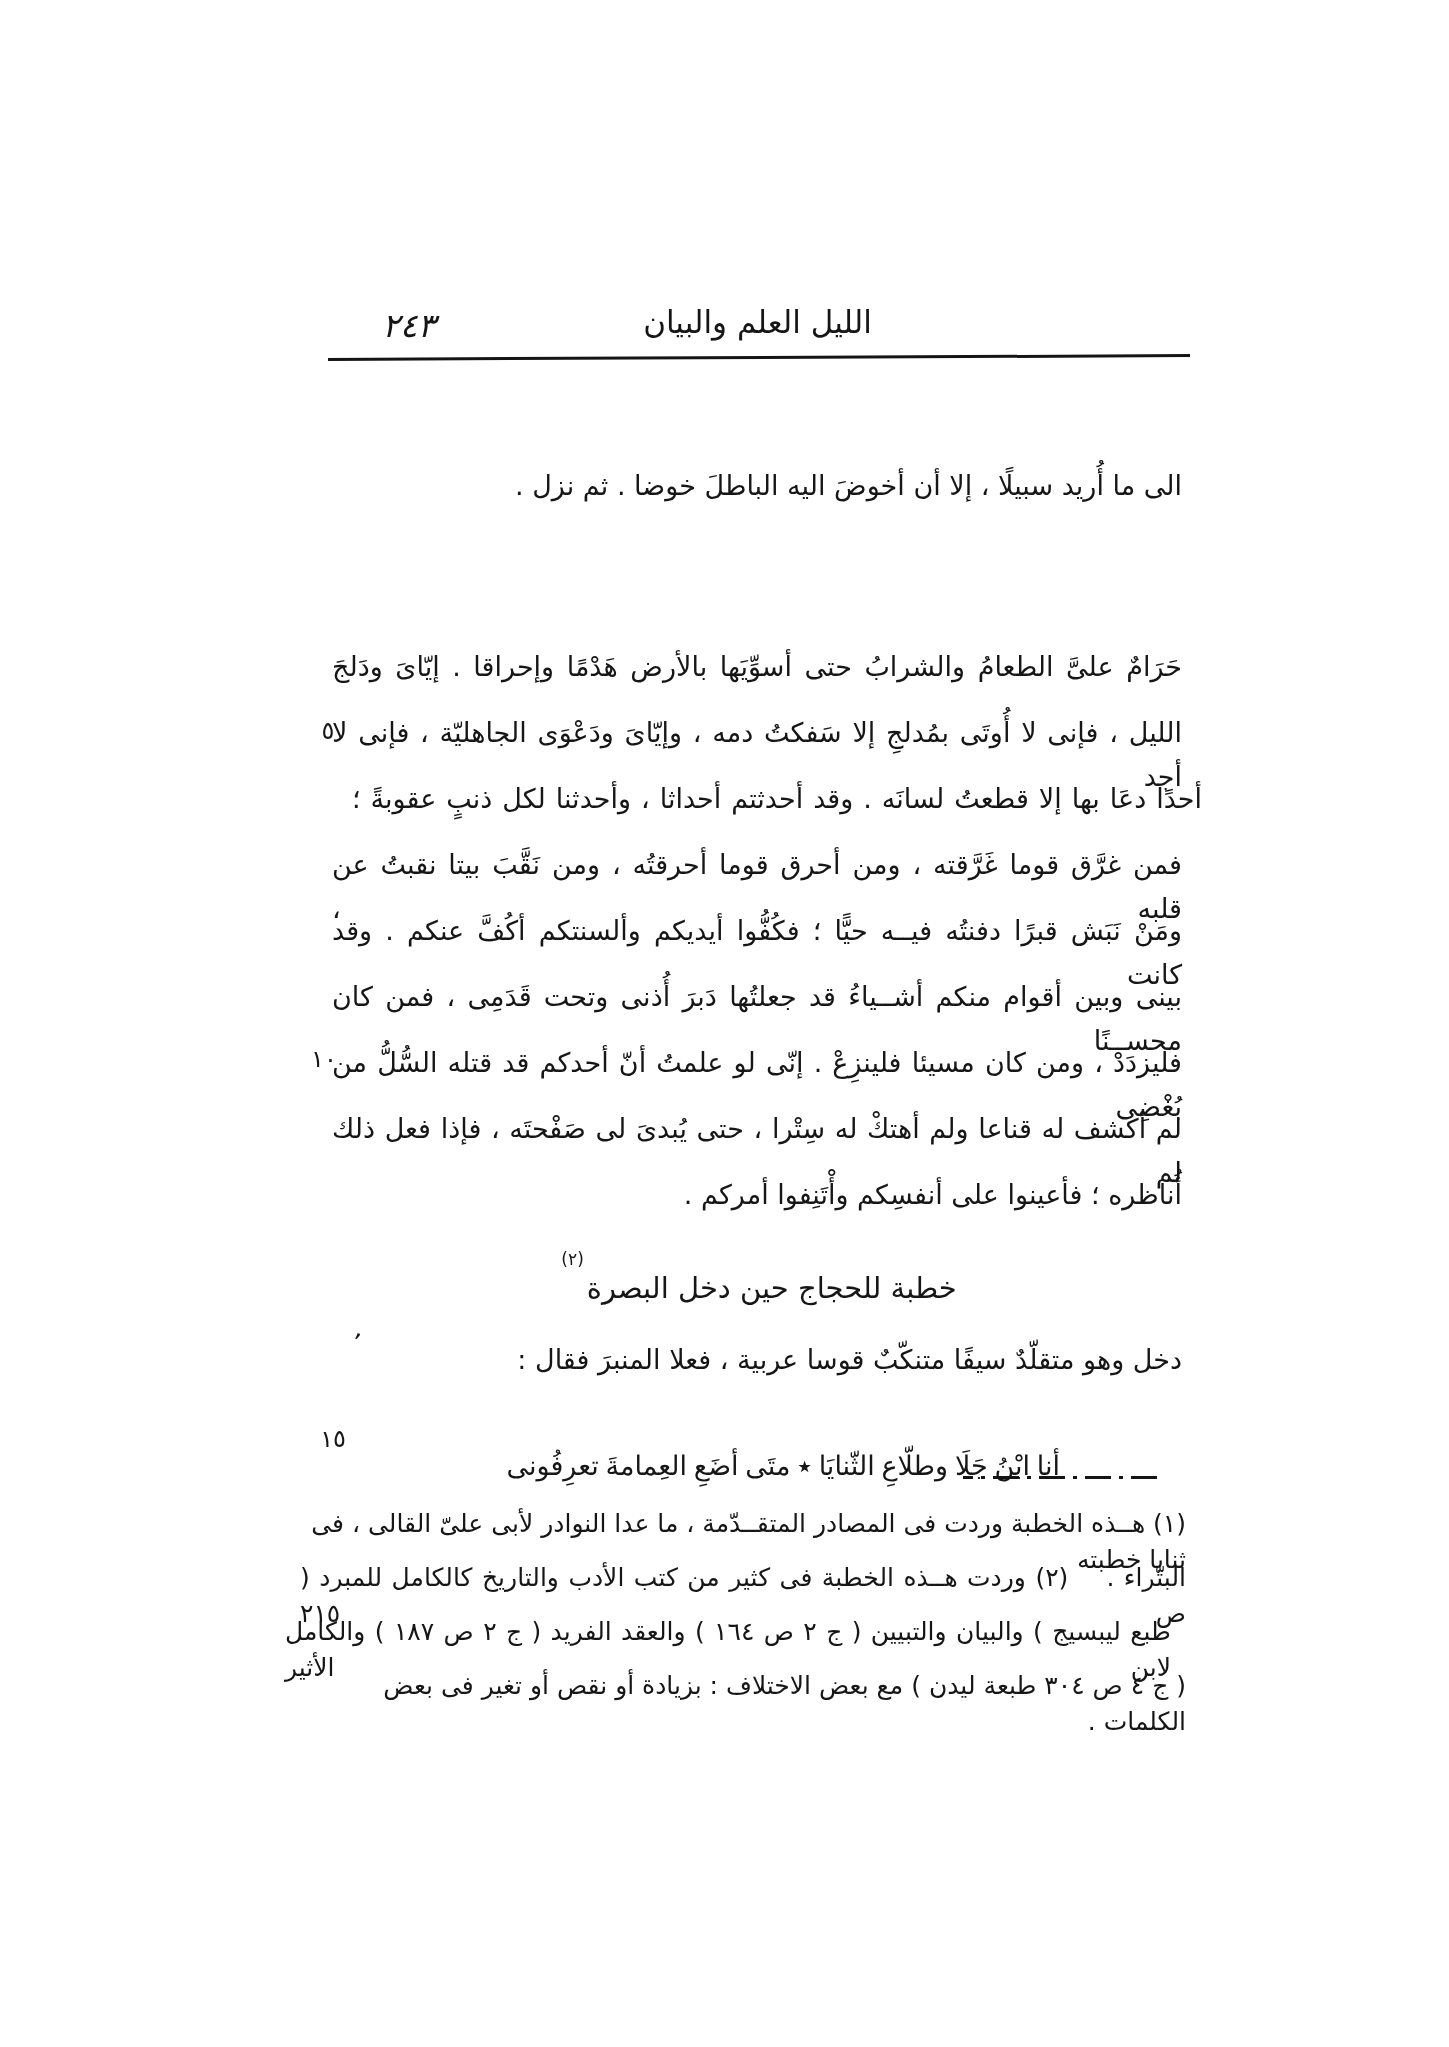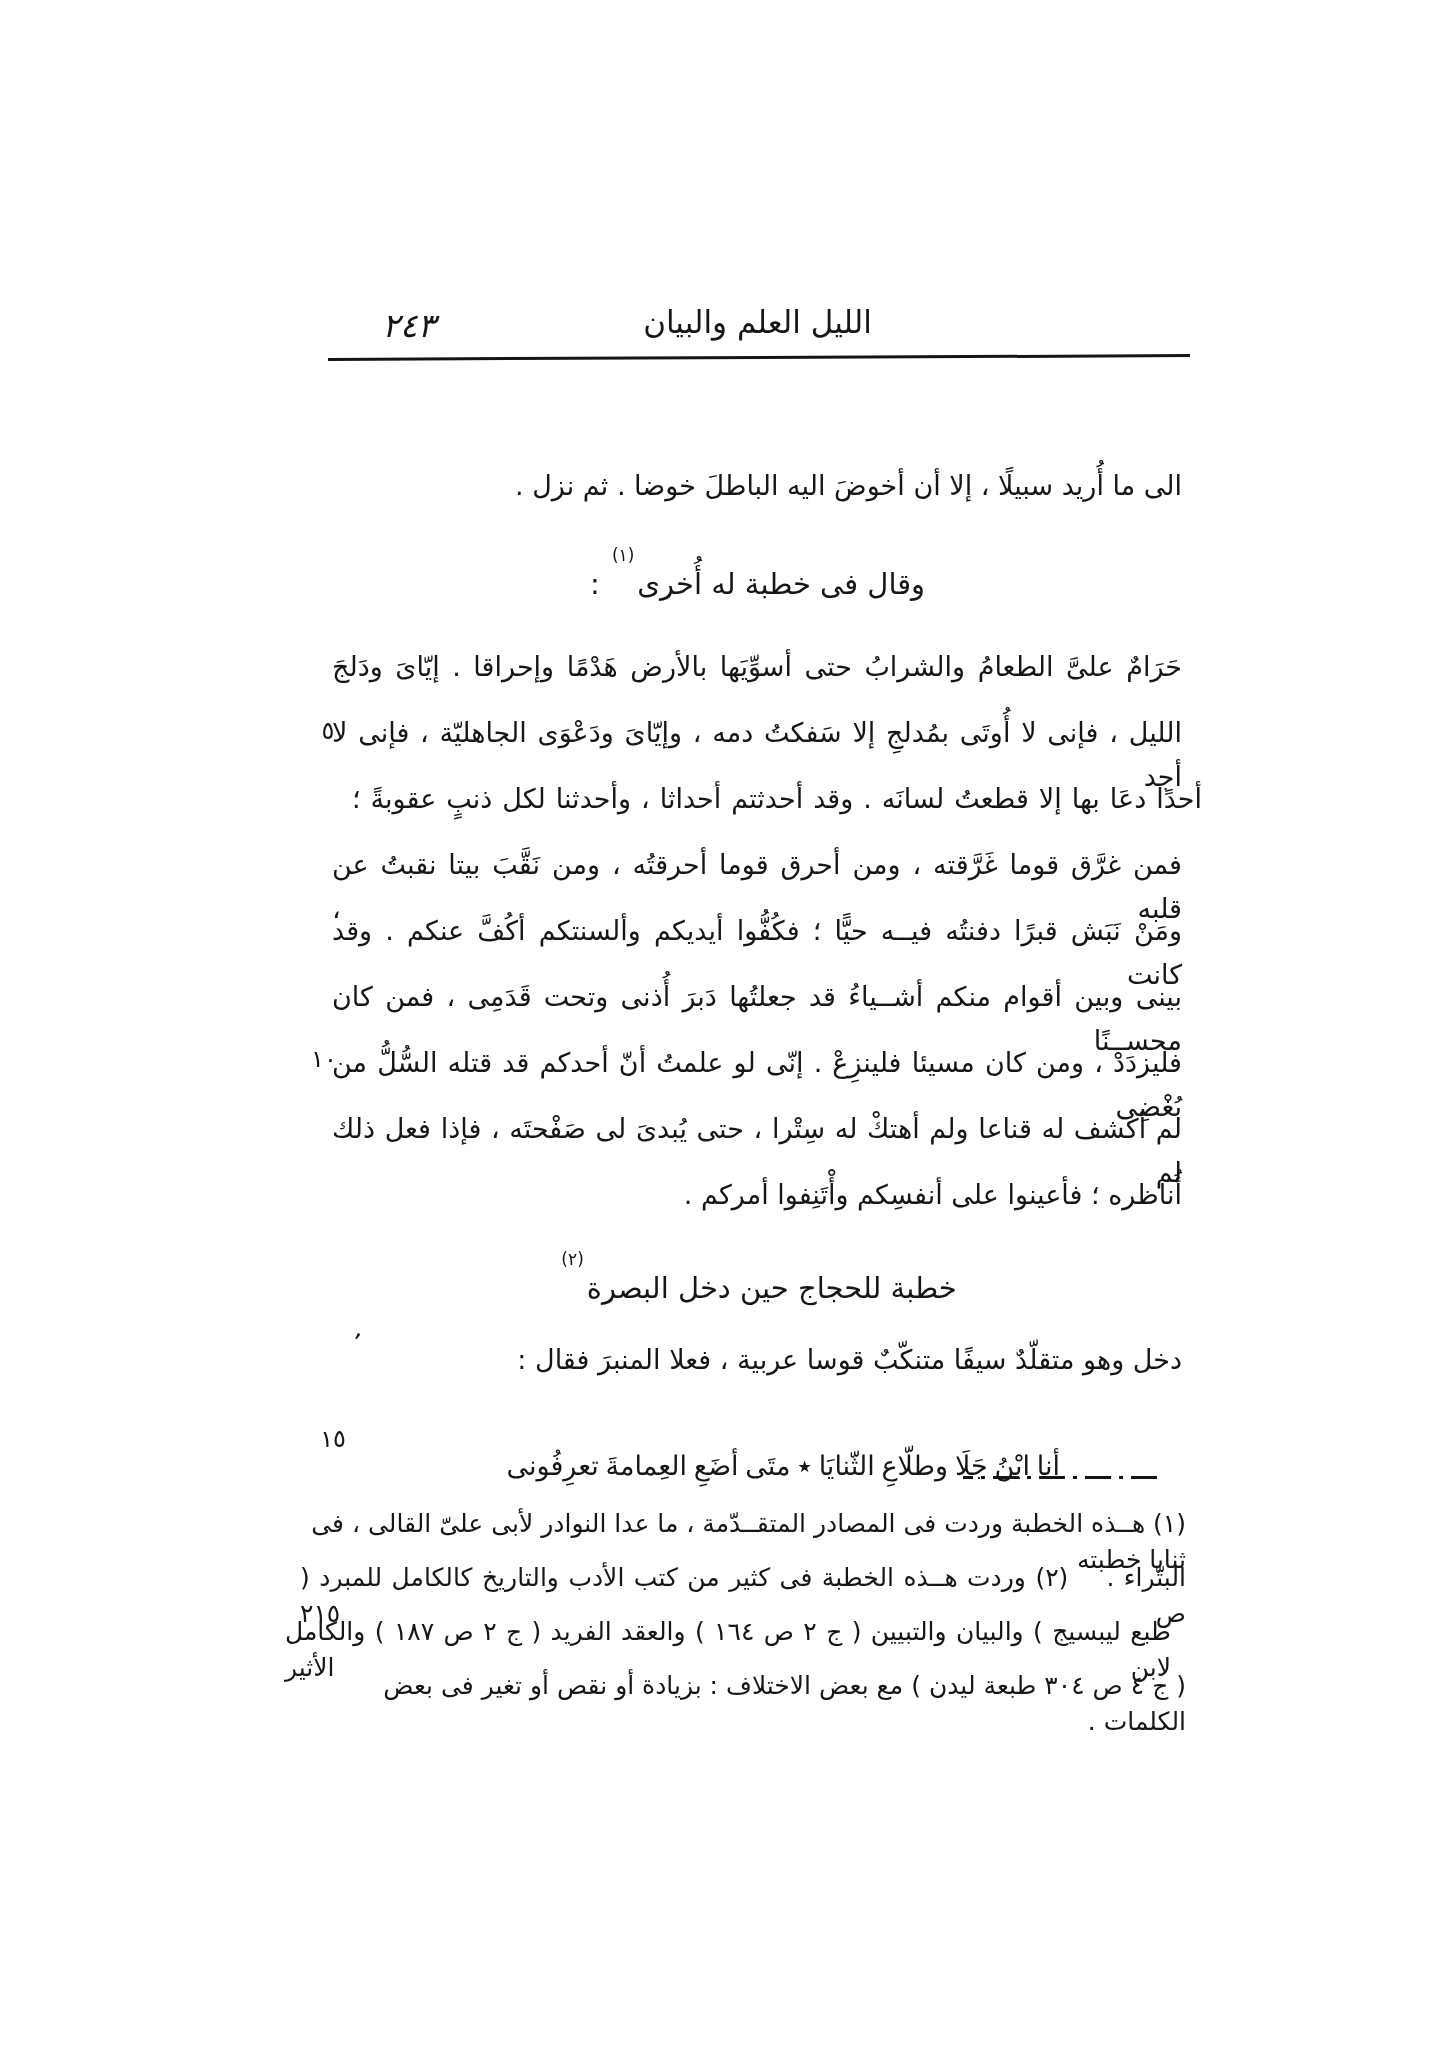--- a/index.html
+++ b/index.html
@@ -43,24 +43,20 @@
 <body>
 
 <div class="abs" style="left:0;top:0;width:1449px;height:2047px;">
 
   <div class="abs rtl header-title center" style="left:330px;top:300px;width:855px;">الليل العلم والبيان</div>
   <div class="abs page-number" style="left:382px;top:306px;width:80px;">٢٤٣</div>
   <div class="abs header-rule" style="left:328px;top:356px;width:862px;"></div>
 
   <div class="abs rtl body-line right" style="left:332px;top:464px;width:850px;">الى ما أُريد سبيلًا ، إلا أن أخوضَ اليه الباطلَ خوضا . ثم نزل .</div>
 
-  <div class="abs rtl heading center" style="left:330px;top:554px;width:855px;">
-    <span>وقال فى خطبة له أُخرى</span><sup class="fn-ref">(١)</sup>
-    <span>:</span>
-  </div>
 
   <div class="abs rtl body-line just" style="left:332px;top:645px;width:850px;">حَرَامٌ علىَّ الطعامُ والشرابُ حتى أسوِّيَها بالأرض هَدْمًا وإحراقا . إيّاىَ ودَلجَ</div>
   <div class="abs rtl body-line just" style="left:332px;top:711px;width:850px;">الليل ، فإنى لا أُوتَى بمُدلجِ إلا سَفكتُ دمه ، وإيّاىَ ودَعْوَى الجاهليّة ، فإنى لا أجد</div>
   <div class="abs rtl body-line just" style="left:332px;top:777px;width:850px;margin-left:20px;">أحدًا دعَا بها إلا قطعتُ لسانَه . وقد أحدثتم أحداثا ، وأحدثنا لكل ذنبٍ عقوبةً ؛</div>
   <div class="abs rtl body-line just" style="left:332px;top:843px;width:850px;">فمن غرَّق قوما غَرَّقته ، ومن أحرق قوما أحرقتُه ، ومن نَقَّبَ بيتا نقبتُ عن قلبه ،</div>
   <div class="abs rtl body-line just" style="left:332px;top:909px;width:850px;">ومَنْ نَبَش قبرًا دفنتُه فيــه حيًّا ؛ فكُفُّوا أيديكم وألسنتكم أكُفَّ عنكم . وقد كانت</div>
   <div class="abs rtl body-line just" style="left:332px;top:975px;width:850px;">بينى وبين أقوام منكم أشــياءُ قد جعلتُها دَبرَ أُذنى وتحت قَدَمِى ، فمن كان محســنًا</div>
   <div class="abs rtl body-line just" style="left:332px;top:1041px;width:850px;">فليزدَدْ ، ومن كان مسيئا فلينزِعْ . إنّى لو علمتُ أنّ أحدكم قد قتله السُّلُّ من بُغْضِى</div>
   <div class="abs rtl body-line just" style="left:332px;top:1107px;width:850px;">لم أكشف له قناعا ولم أهتكْ له سِتْرا ، حتى يُبدىَ لى صَفْحتَه ، فإذا فعل ذلك لم</div>
   <div class="abs rtl body-line right" style="left:332px;top:1173px;width:850px;">أُناظره ؛ فأعينوا على أنفسِكم وأْتَنِفوا أمركم .</div>

